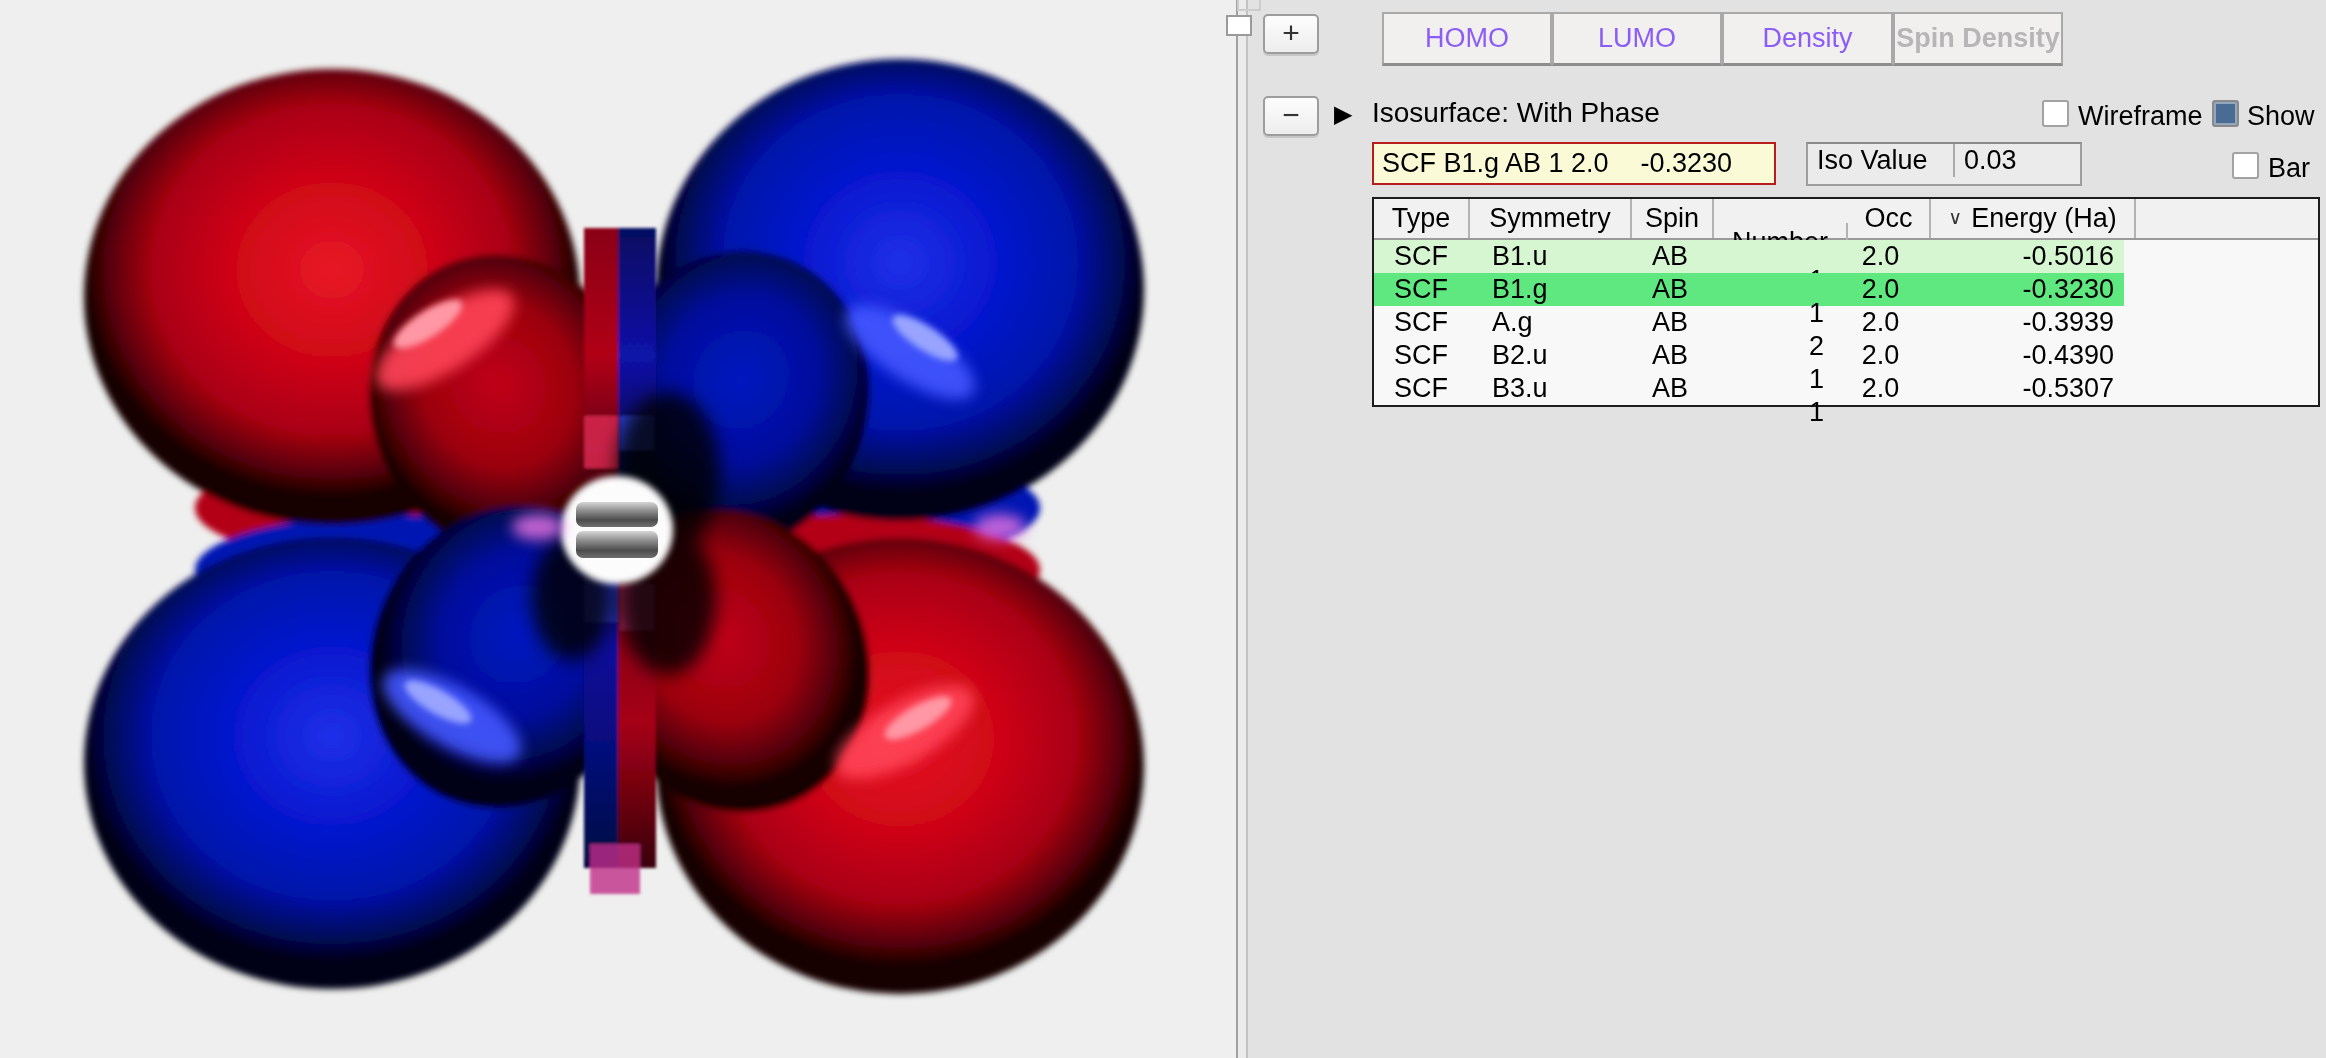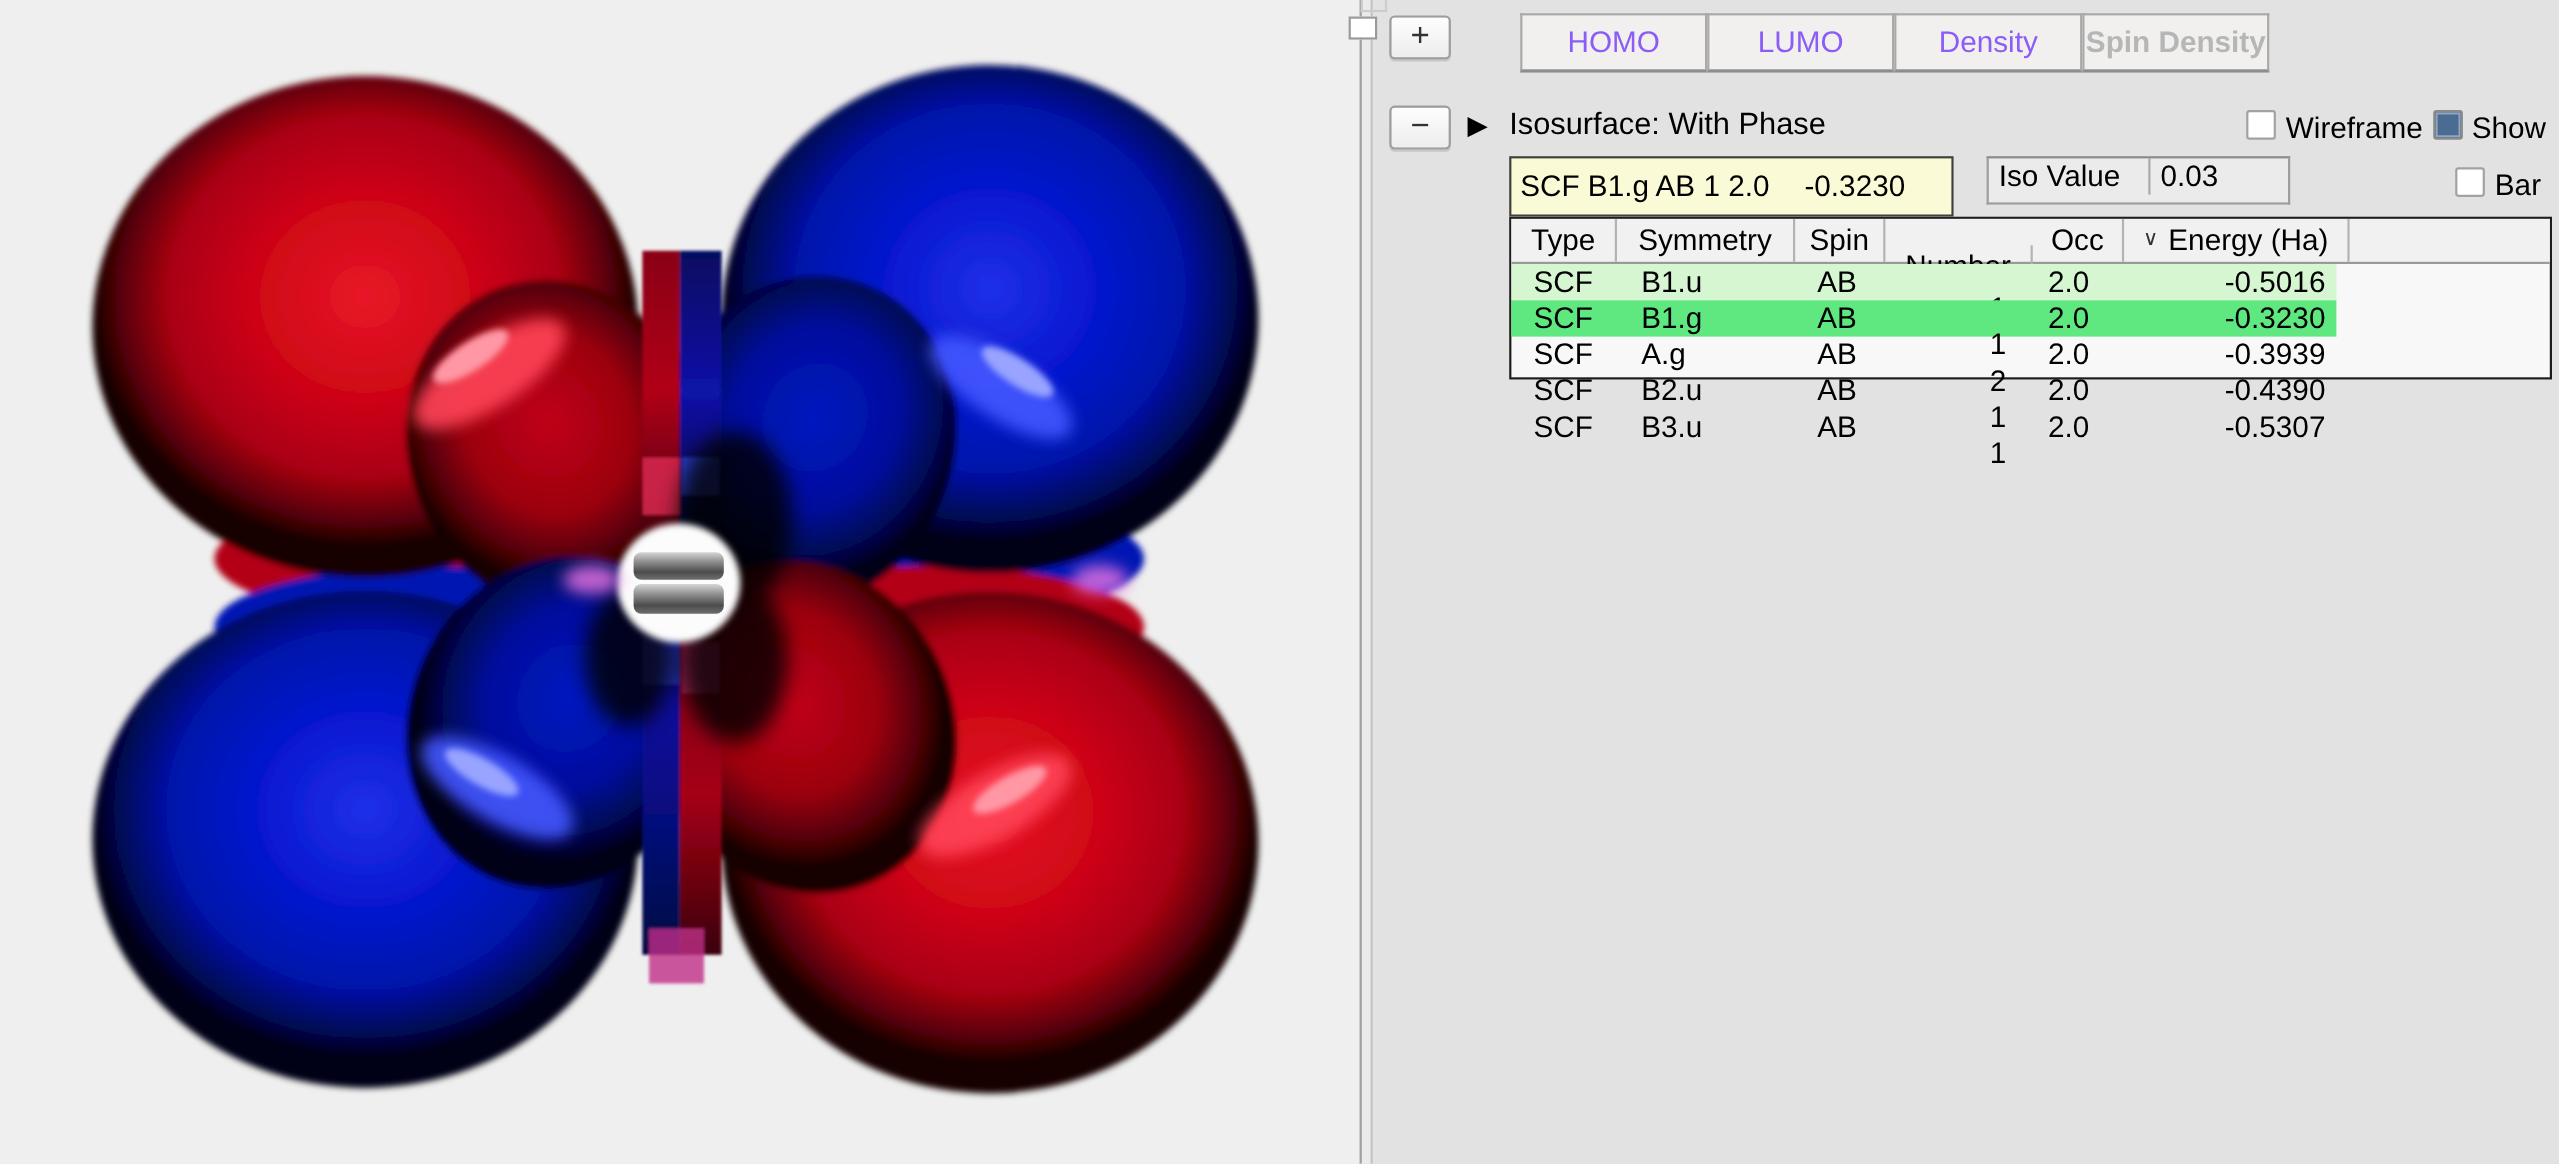--- a/index.html
+++ b/index.html
@@ -27,31 +27,31 @@
 
   #tabs{left:1382px;top:12px;height:49px;display:flex;}
   .tab{height:49px;background:#f1f0ef;border:2px solid #a9a9a9;border-bottom:3px solid #8d8d8d;
        display:flex;align-items:center;justify-content:center;font-size:27px;color:#8b5cf6;}
   .tab.disabled{color:#b6b6b6;}
 
   .checkbox{width:27px;height:27px;background:#ffffff;border:2px solid #a2a2a2;border-radius:3px;}
   .checkbox.checked{border-color:#8a8a8a;box-shadow:inset 0 0 0 2px rgba(255,255,255,.4);}
   .cb-label{font-size:27px;line-height:30px;}
 
-  #orbital-field{left:1372px;top:142px;width:404px;height:55px;border:2px solid #404040;
+  #orbital-field{left:1372px;top:142px;width:404px;height:43px;border:2px solid #b91c1c;
        display:flex;align-items:center;justify-content:space-between;
        padding:0 42px 0 8px;font-size:27px;}
   #isovalue-box{left:1806px;top:142px;width:276px;height:44px;border:2px solid #9d9d9d;
        border-top-color:#8a8a8a;background:#ecebeb;display:flex;font-size:27px;}
   #isovalue-box .cell{display:flex;align-items:center;padding-left:9px;}
   #isovalue-label{width:136px;border-right:2px solid #aaaaaa;}
   #isovalue-value{flex:1;}
 
   
-  #mo-table{left:1372px;top:197px;width:948px;height:148px;border:2px solid #1d1d1d;
+  #mo-table{left:1372px;top:197px;width:948px;height:210px;border:2px solid #1d1d1d;
             background:#f9f8f8;font-size:27px;}
   #mo-head{display:flex;height:39px;background:#f2f1f1;border-bottom:2px solid #9a9a9a;}
   #mo-head .hc{display:flex;align-items:center;justify-content:center;
                border-right:2px solid #b3b3b3;height:100%;}
   #mo-head .hc:last-child{border-right:none;}
   .c0{width:94px;} .c1{width:160px;} .c2{width:80px;} .c3{width:132px;margin-top:24px;}
   .c4{width:81px;} .c5{width:203px;} .c6{flex:1;}
   .sort-ind{font-size:19px;color:#333;margin-right:9px;position:relative;top:-1px;}
   .mo-row{display:flex;height:33px;line-height:33px;}
   .row-hl{display:flex;width:750px;}

